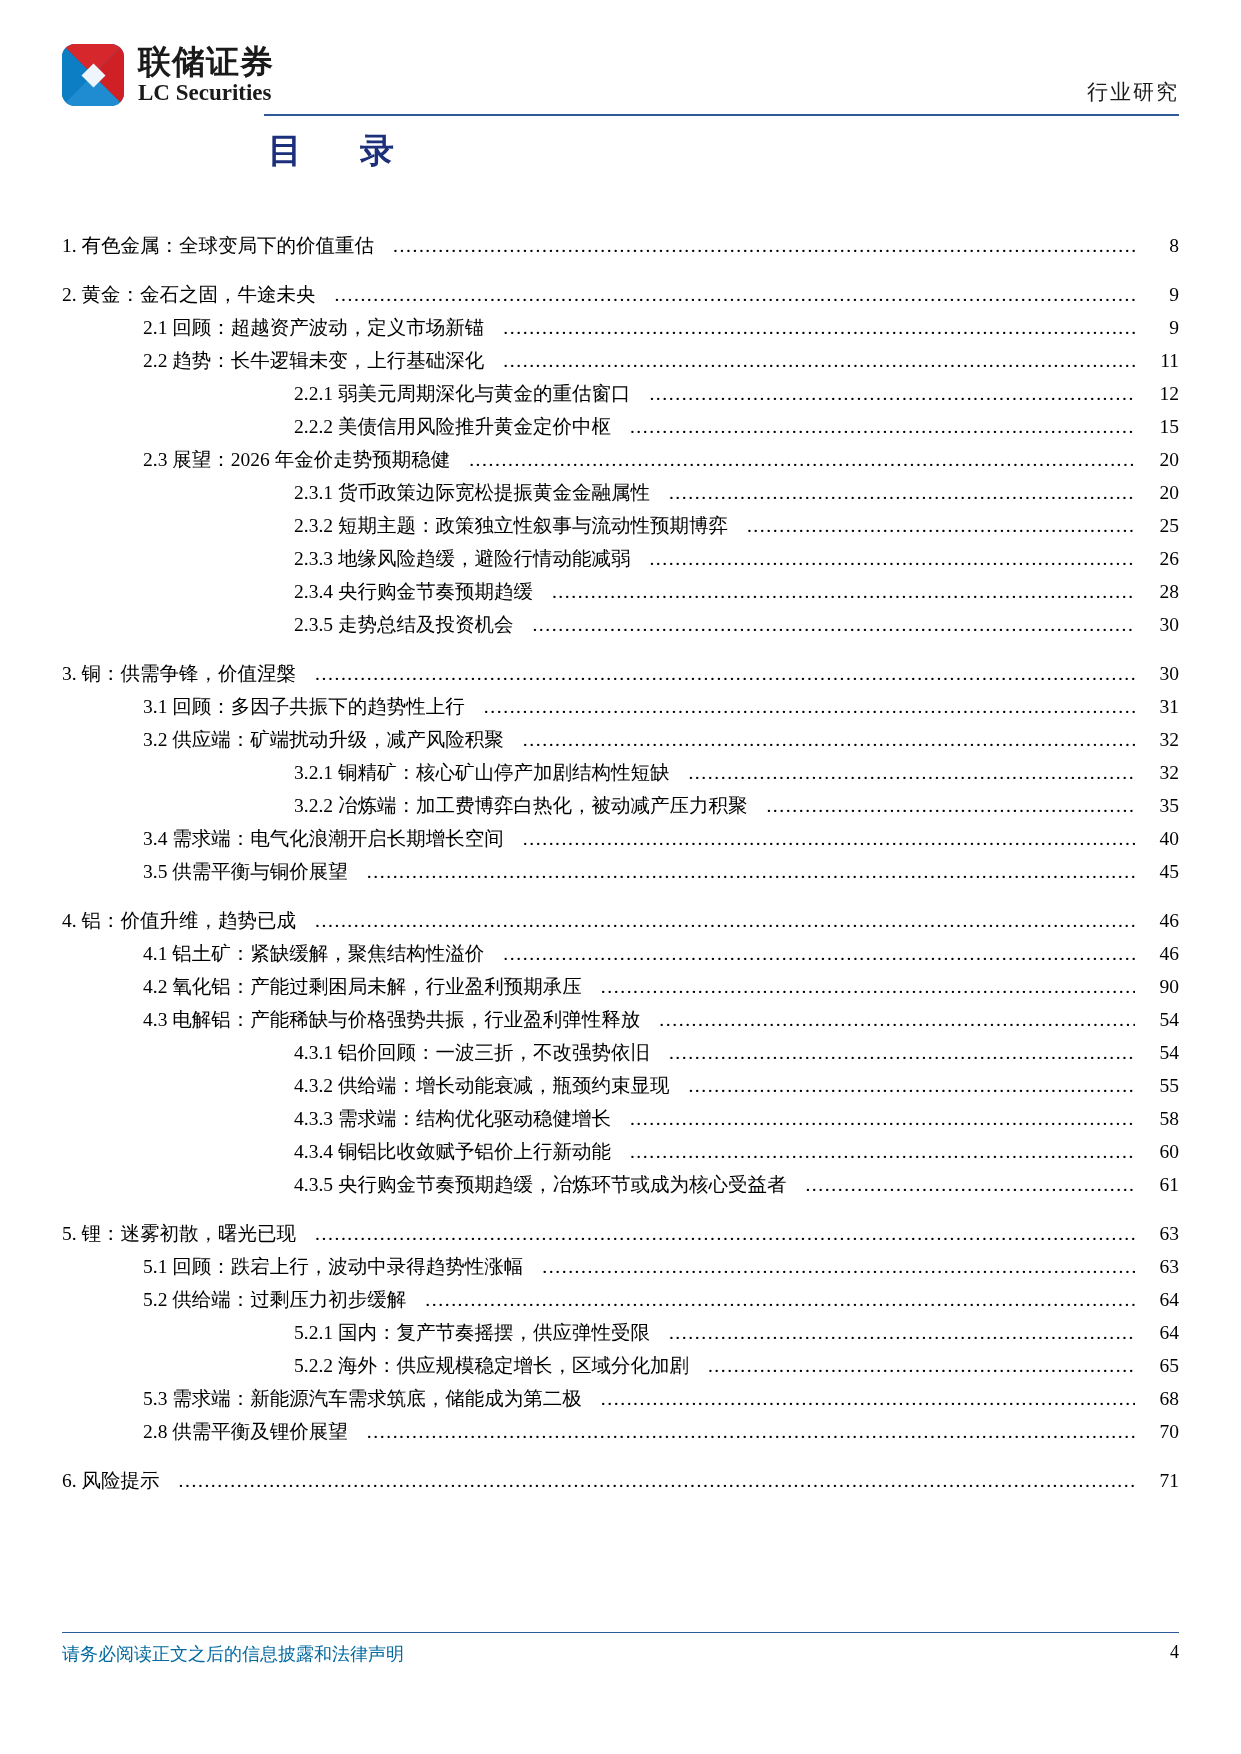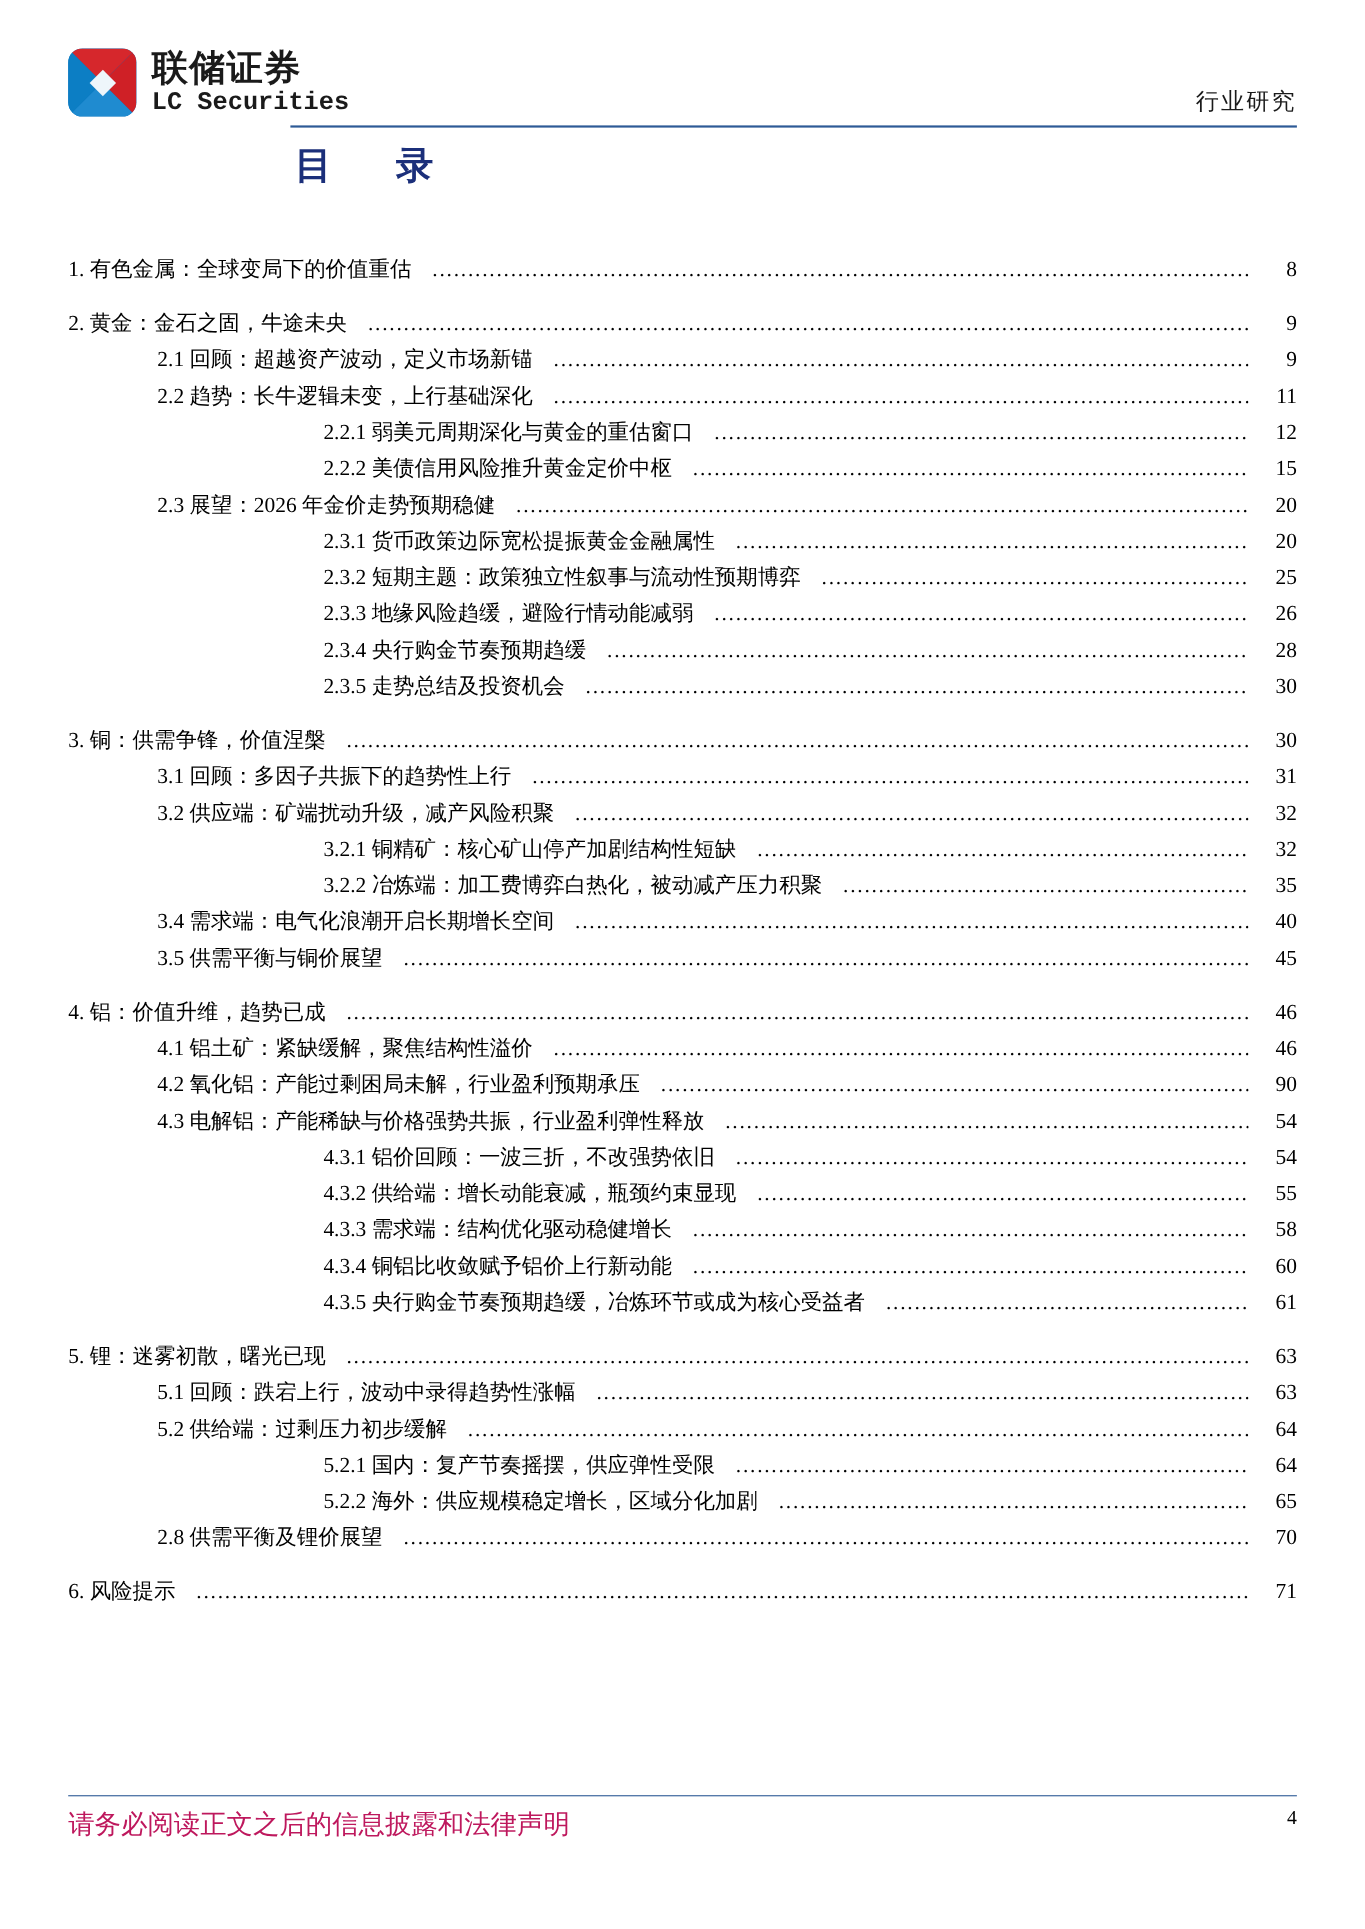--- a/index.html
+++ b/index.html
@@ -100,21 +100,21 @@
   }
   .logo-cn {
     font-family: "Liberation Sans", sans-serif;
     font-weight: bold;
     font-size: 33px;
     letter-spacing: 1px;
     color: #1a1a1a;
     line-height: 1.05;
   }
   .logo-en {
-    font-family: Liberation Mono, monospace;
+    font-family: Liberation Serif, serif;
     font-weight: bold;
     font-size: 23px;
     color: #1a1a1a;
     line-height: 1.05;
     margin-top: 2px;
   }
   .header-title {
     position: absolute;
     right: 62px;
     top: 78px;
@@ -205,22 +205,22 @@
     position: absolute;
     left: 0;
     right: 0;
     top: 0;
     border-top: 1px solid #2d5a96;
   }
   .footer-text {
     position: absolute;
     left: 0;
     top: 10px;
-    font-size: 24px;
-    color: #be185d;
+    font-size: 18px;
+    color: #0369a1;
   }
   .footer-page {
     position: absolute;
     right: 0;
     top: 10px;
     font-size: 18px;
     color: #000;
   }
 </style>
 </head>
@@ -408,20 +408,25 @@
         <span class="toc-label lvl2">5.2.1 国内：复产节奏摇摆，供应弹性受限</span>
         <span class="toc-leader"></span>
         <span class="toc-page">64</span>
       </div>
       <div class="toc-row">
         <span class="toc-label lvl2">5.2.2 海外：供应规模稳定增长，区域分化加剧</span>
         <span class="toc-leader"></span>
         <span class="toc-page">65</span>
       </div>
       <div class="toc-row">
+        <span class="toc-label lvl1">5.3 需求端：新能源汽车需求筑底，储能成为第二极</span>
+        <span class="toc-leader"></span>
+        <span class="toc-page">68</span>
+      </div>
+      <div class="toc-row">
         <span class="toc-label lvl1">2.8 供需平衡及锂价展望</span>
         <span class="toc-leader"></span>
         <span class="toc-page">70</span>
       </div>
       <div class="toc-row gap-before">
         <span class="toc-label">6. 风险提示</span>
         <span class="toc-leader"></span>
         <span class="toc-page">71</span>
       </div>
     </div>

